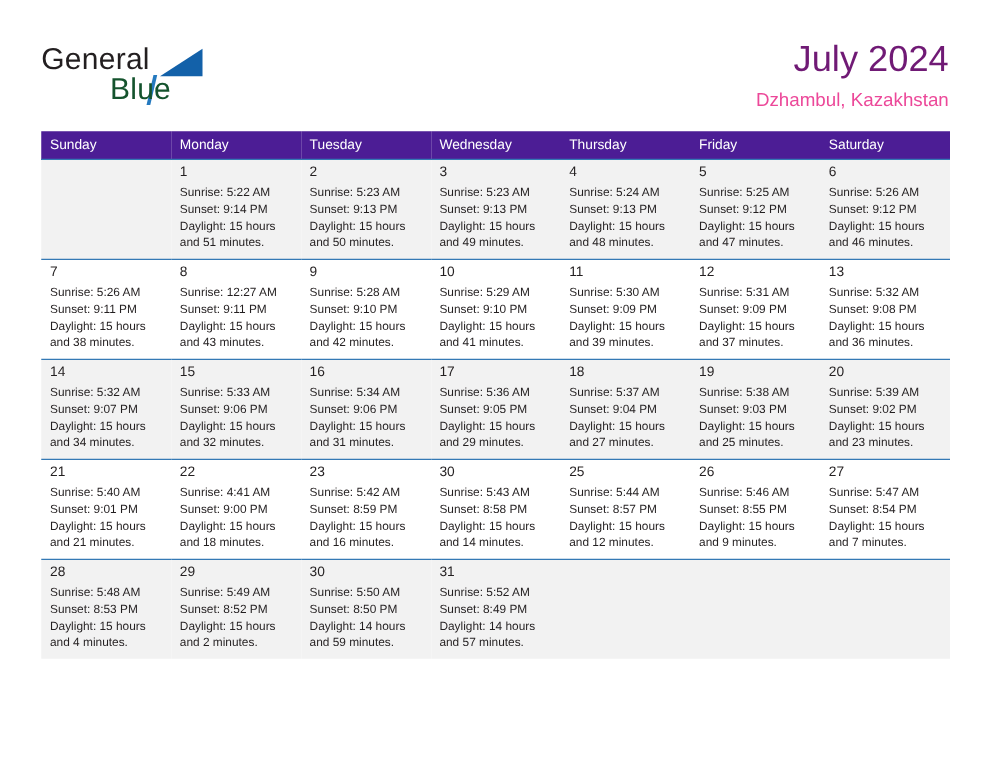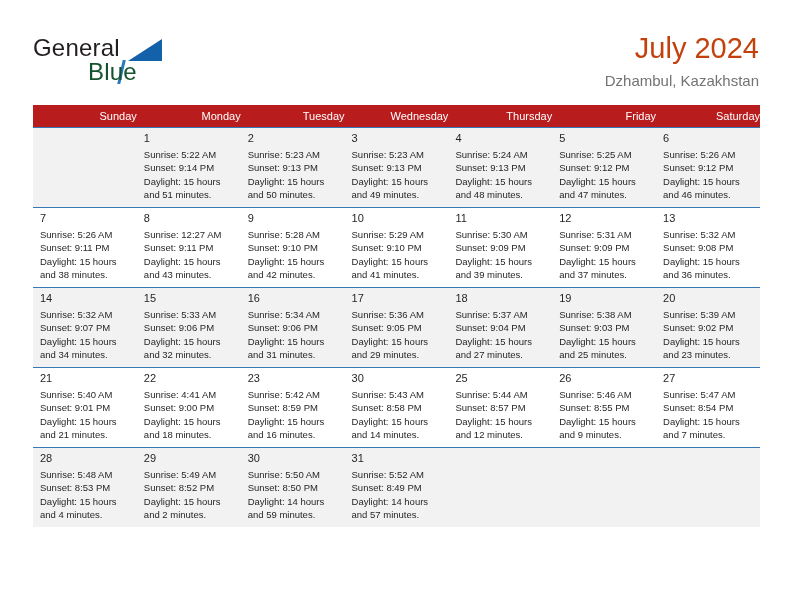--- a/index.html
+++ b/index.html
@@ -76,48 +76,48 @@
 
   .title-block {
     position: absolute;
     right: 0;
     top: 0;
     text-align: right;
   }
   .month-title {
     font-size: 29px;
     font-weight: normal;
-    color: #c2410c;
+    color: #701a75;
     line-height: 36px;
     white-space: nowrap;
   }
   .location-title {
     font-size: 15px;
     font-weight: normal;
-    color: #737373;
+    color: #ec4899;
     line-height: 22px;
     margin-top: 4px;
     white-space: nowrap;
   }
 
   
   .calendar {
     position: absolute;
     left: 33px;
     top: 105px;
     width: 727px;
     border-collapse: collapse;
     table-layout: fixed;
   }
   .calendar th {
-    background: #b91c1c;
+    background: #4c1d95;
     color: #ffffff;
     font-size: 11px;
     font-weight: normal;
-    text-align: right;
+    text-align: left;
     padding: 5px 0 5px 7px;
     height: 11px;
     border: none;
   }
   .calendar td {
     width: 103.857px;
     height: 79px;
     vertical-align: top;
     padding: 0;
     border: none;

